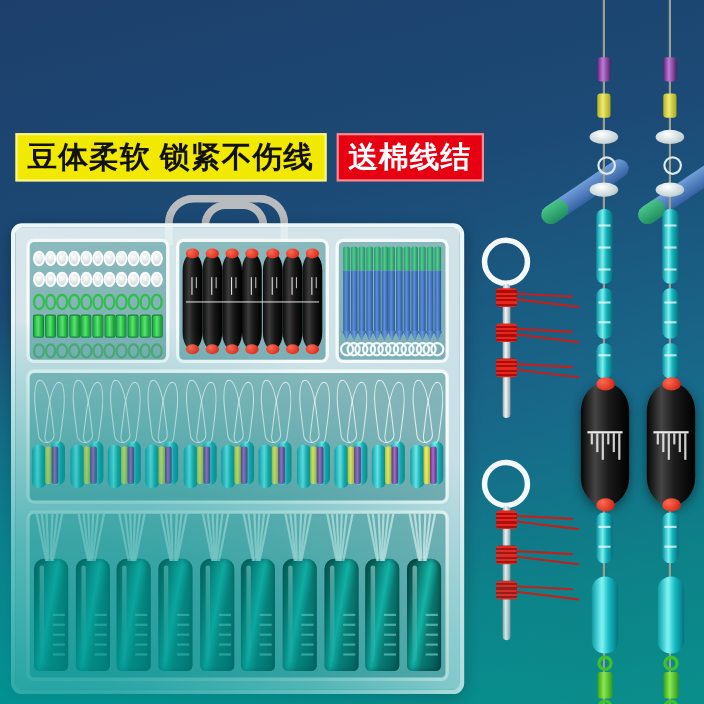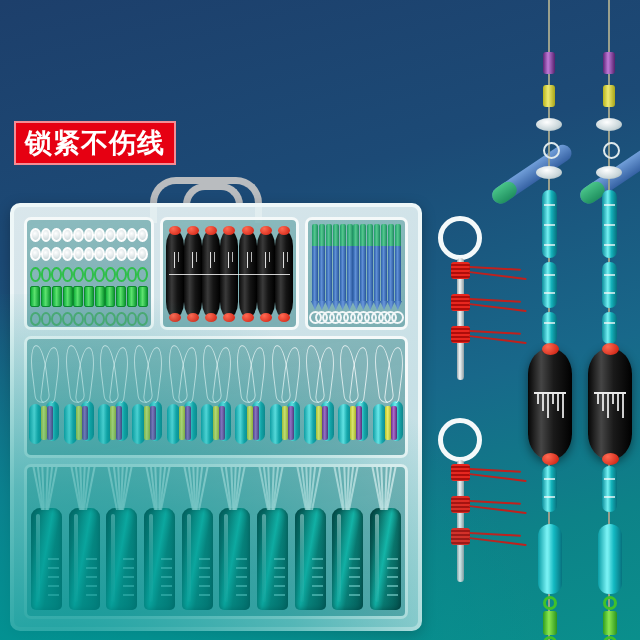--- a/index.html
+++ b/index.html
@@ -158,21 +158,22 @@
   .threader .gt{position:absolute;top:0;height:17px;width:26px;border-radius:9px;
     background:linear-gradient(180deg,#49c489,#1f8f5f);}
 </style>
 </head>
 <body>
 
 <div id="stage">
 
 
   <div class="badges">
-    <div class="badge badge-red">锁紧不伤线</div>
+    <div class="badge badge-yellow">豆体柔软 锁紧不伤线</div>
+    <div class="badge badge-red">送棉线结</div>
   </div>
 
   <div class="handle"></div>
 
   <div class="box">
 
     <div class="tray tray-a">
       <div class="rowgrid" style="margin-top:8px">
         <i class="ring-w"></i>
           <i class="ring-w"></i>

